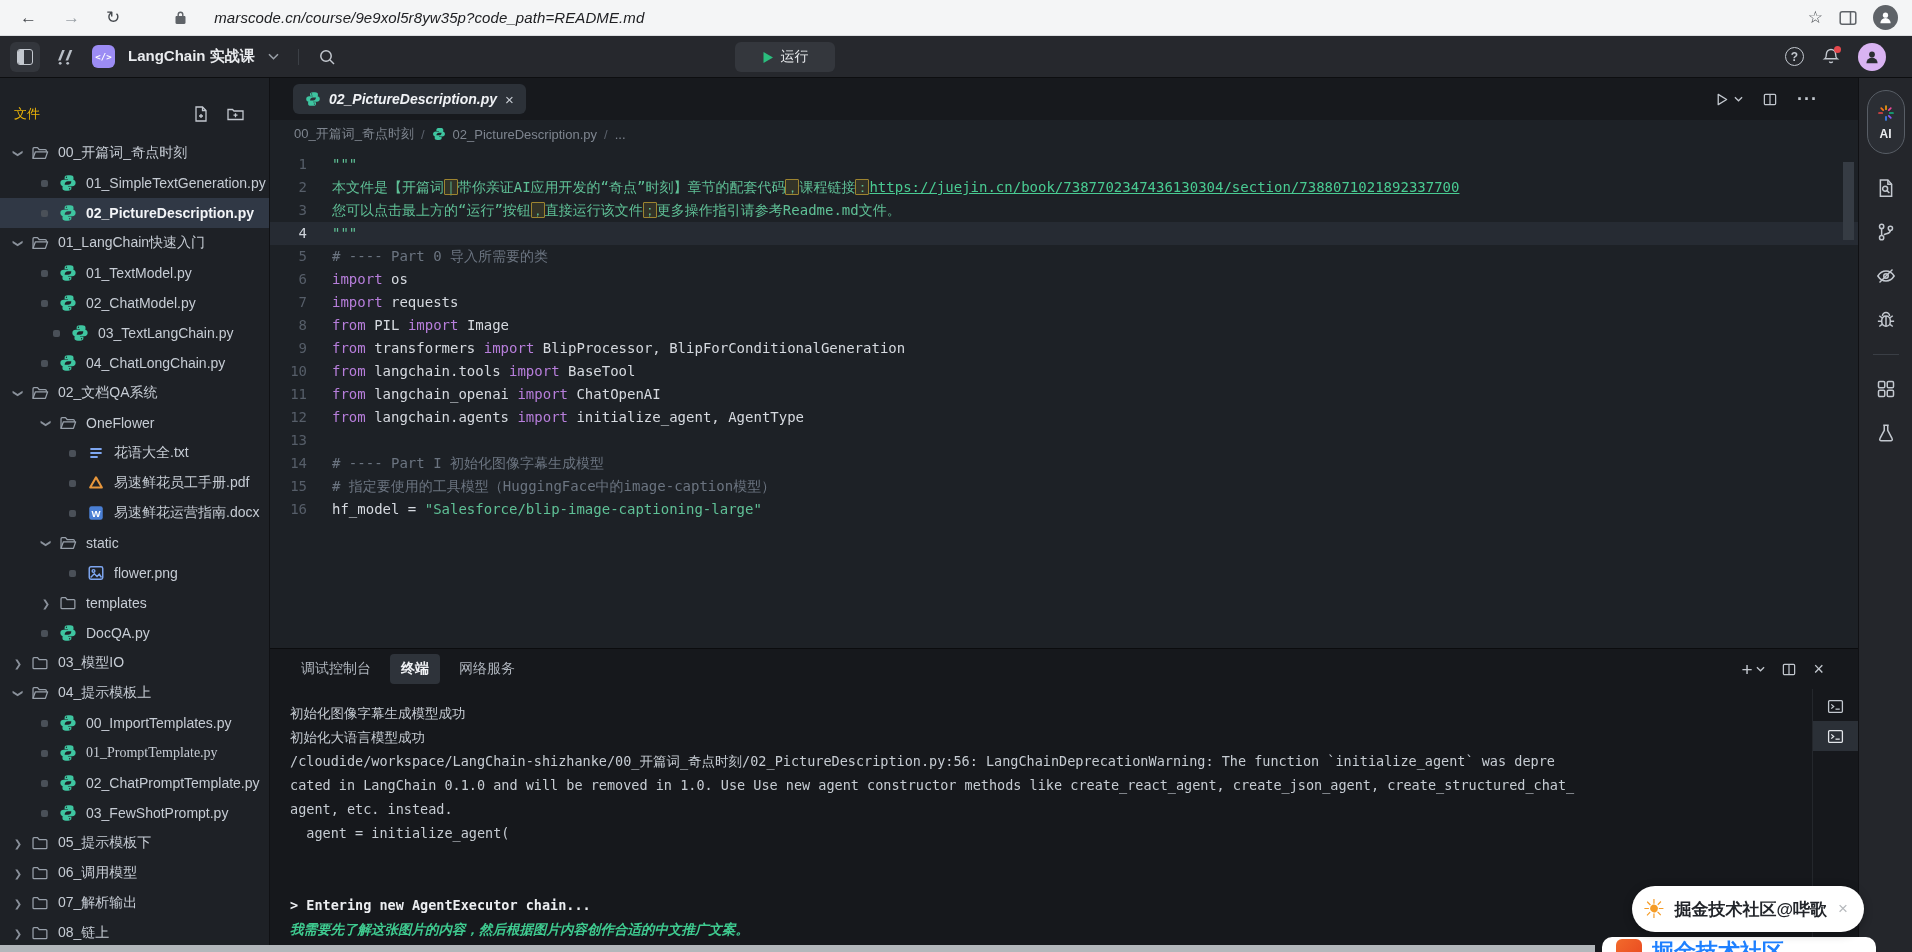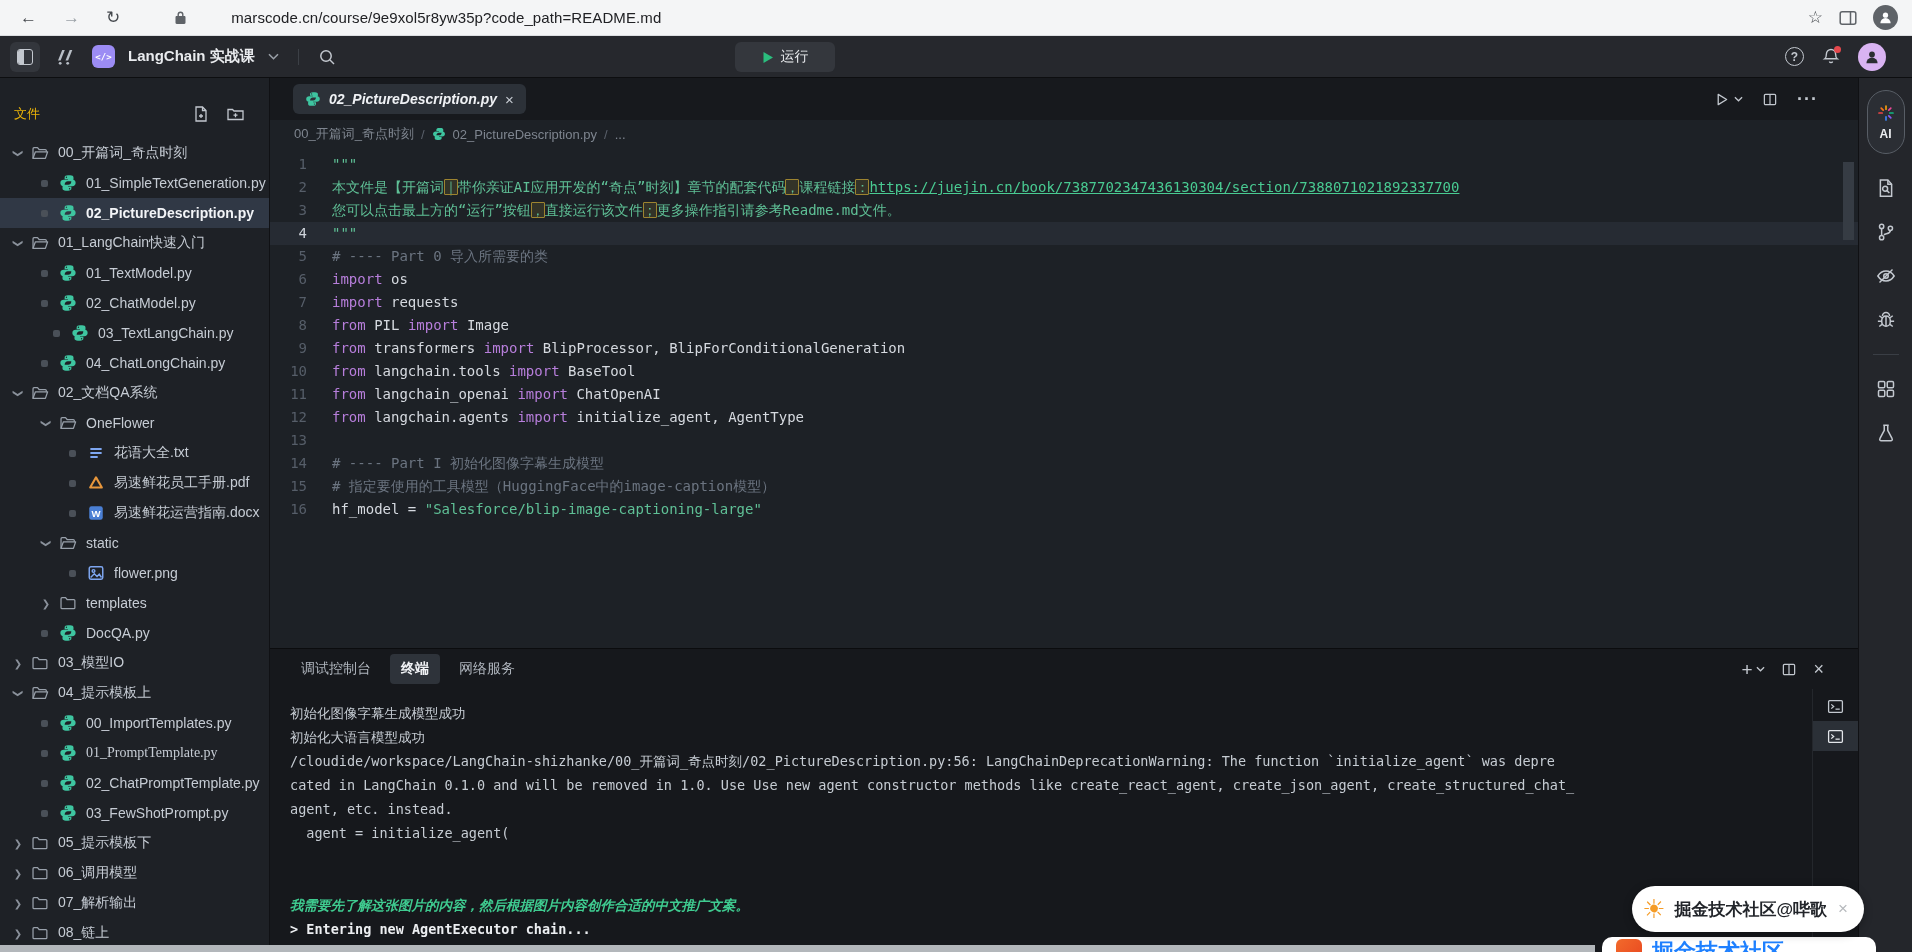--- a/index.html
+++ b/index.html
@@ -6,21 +6,21 @@
   html,body { background:#0e0f12; }
   body { font-family:"Liberation Sans", sans-serif; }
   .page { position:relative; width:1912px; height:952px; overflow:hidden; background:#17191d; }
 
   
   .browser-bar { height:36px; background:#f4f5f6; display:flex; align-items:center; justify-content:space-between; border-bottom:1px solid #dcdee1; }
   .b-left { display:flex; align-items:center; padding-left:20px; gap:26px; }
   .b-icon { font-size:17px; color:#45494e; cursor:pointer; line-height:1; }
   .b-icon.dim { color:#9aa0a6; }
   .b-lock { margin-left:28px; display:inline-flex; }
-  .b-url { font-size:15px; color:#202124; margin-left:18px; letter-spacing:.1px; }
+  .b-url { font-size:15px; color:#202124; margin-left:1px; letter-spacing:.1px;font-style:italic; }
   .b-right { display:flex; align-items:center; gap:16px; padding-right:14px; }
   .b-avatar { width:25px; height:25px; border-radius:50%; background:#5f6368; display:inline-flex; align-items:center; justify-content:center; }
 
   
   .topbar { position:relative; height:42px; background:#26282d; display:flex; align-items:center; border-bottom:1px solid #0d0e10; }
   .tb-left { display:flex; align-items:center; padding-left:10px; gap:13px; }
   .tgl-btn { width:30px; height:30px; border-radius:6px; background:#33363c; display:flex; align-items:center; justify-content:center; cursor:pointer; }
   .tgl-ico { width:16px; height:16px; border:1.6px solid #c3c8cf; border-radius:3px; position:relative; overflow:hidden; }
   .tgl-ico::before { content:""; position:absolute; left:0; top:0; bottom:0; width:45%; background:#c3c8cf; }
   .code-badge { width:23px; height:23px; border-radius:6px; background:#9c8cf4; color:#fff; font-family:"DejaVu Sans Mono",monospace; font-size:9px; font-weight:bold; display:flex; align-items:center; justify-content:center; }
@@ -578,22 +578,22 @@
         <div class="term-body">
           <div class="term-lines">
               <div class="t-line">初始化图像字幕生成模型成功</div>
               <div class="t-line">初始化大语言模型成功</div>
               <div class="t-line">/cloudide/workspace/LangChain-shizhanke/00_开篇词_奇点时刻/02_PictureDescription.py:56: LangChainDeprecationWarning: The function `initialize_agent` was depre</div>
               <div class="t-line">cated in LangChain 0.1.0 and will be removed in 1.0. Use Use new agent constructor methods like create_react_agent, create_json_agent, create_structured_chat_</div>
               <div class="t-line">agent, etc. instead.</div>
               <div class="t-line">  agent = initialize_agent(</div>
               <div class="t-line"> </div>
               <div class="t-line"> </div>
+              <div class="t-line t-bold">&gt; Entering new AgentExecutor chain...</div>
               <div class="t-line t-thought">我需要先了解这张图片的内容，然后根据图片内容创作合适的中文推广文案。</div>
-              <div class="t-line t-bold">&gt; Entering new AgentExecutor chain...</div>
             </div>
           <div class="term-rail">
             <div class="rail-row">
               <svg width="17" height="17" viewBox="0 0 16 16" fill="none" stroke="#c3c8cf" stroke-width="1.2">
                   <rect x="1.5" y="2.5" width="13" height="11" rx="1"></rect>
                   <path d="M4 6l2.3 2L4 10"></path>
                   <path d="M8 10.5h4"></path>
                 </svg>
             </div>
             <div class="rail-row sel">

